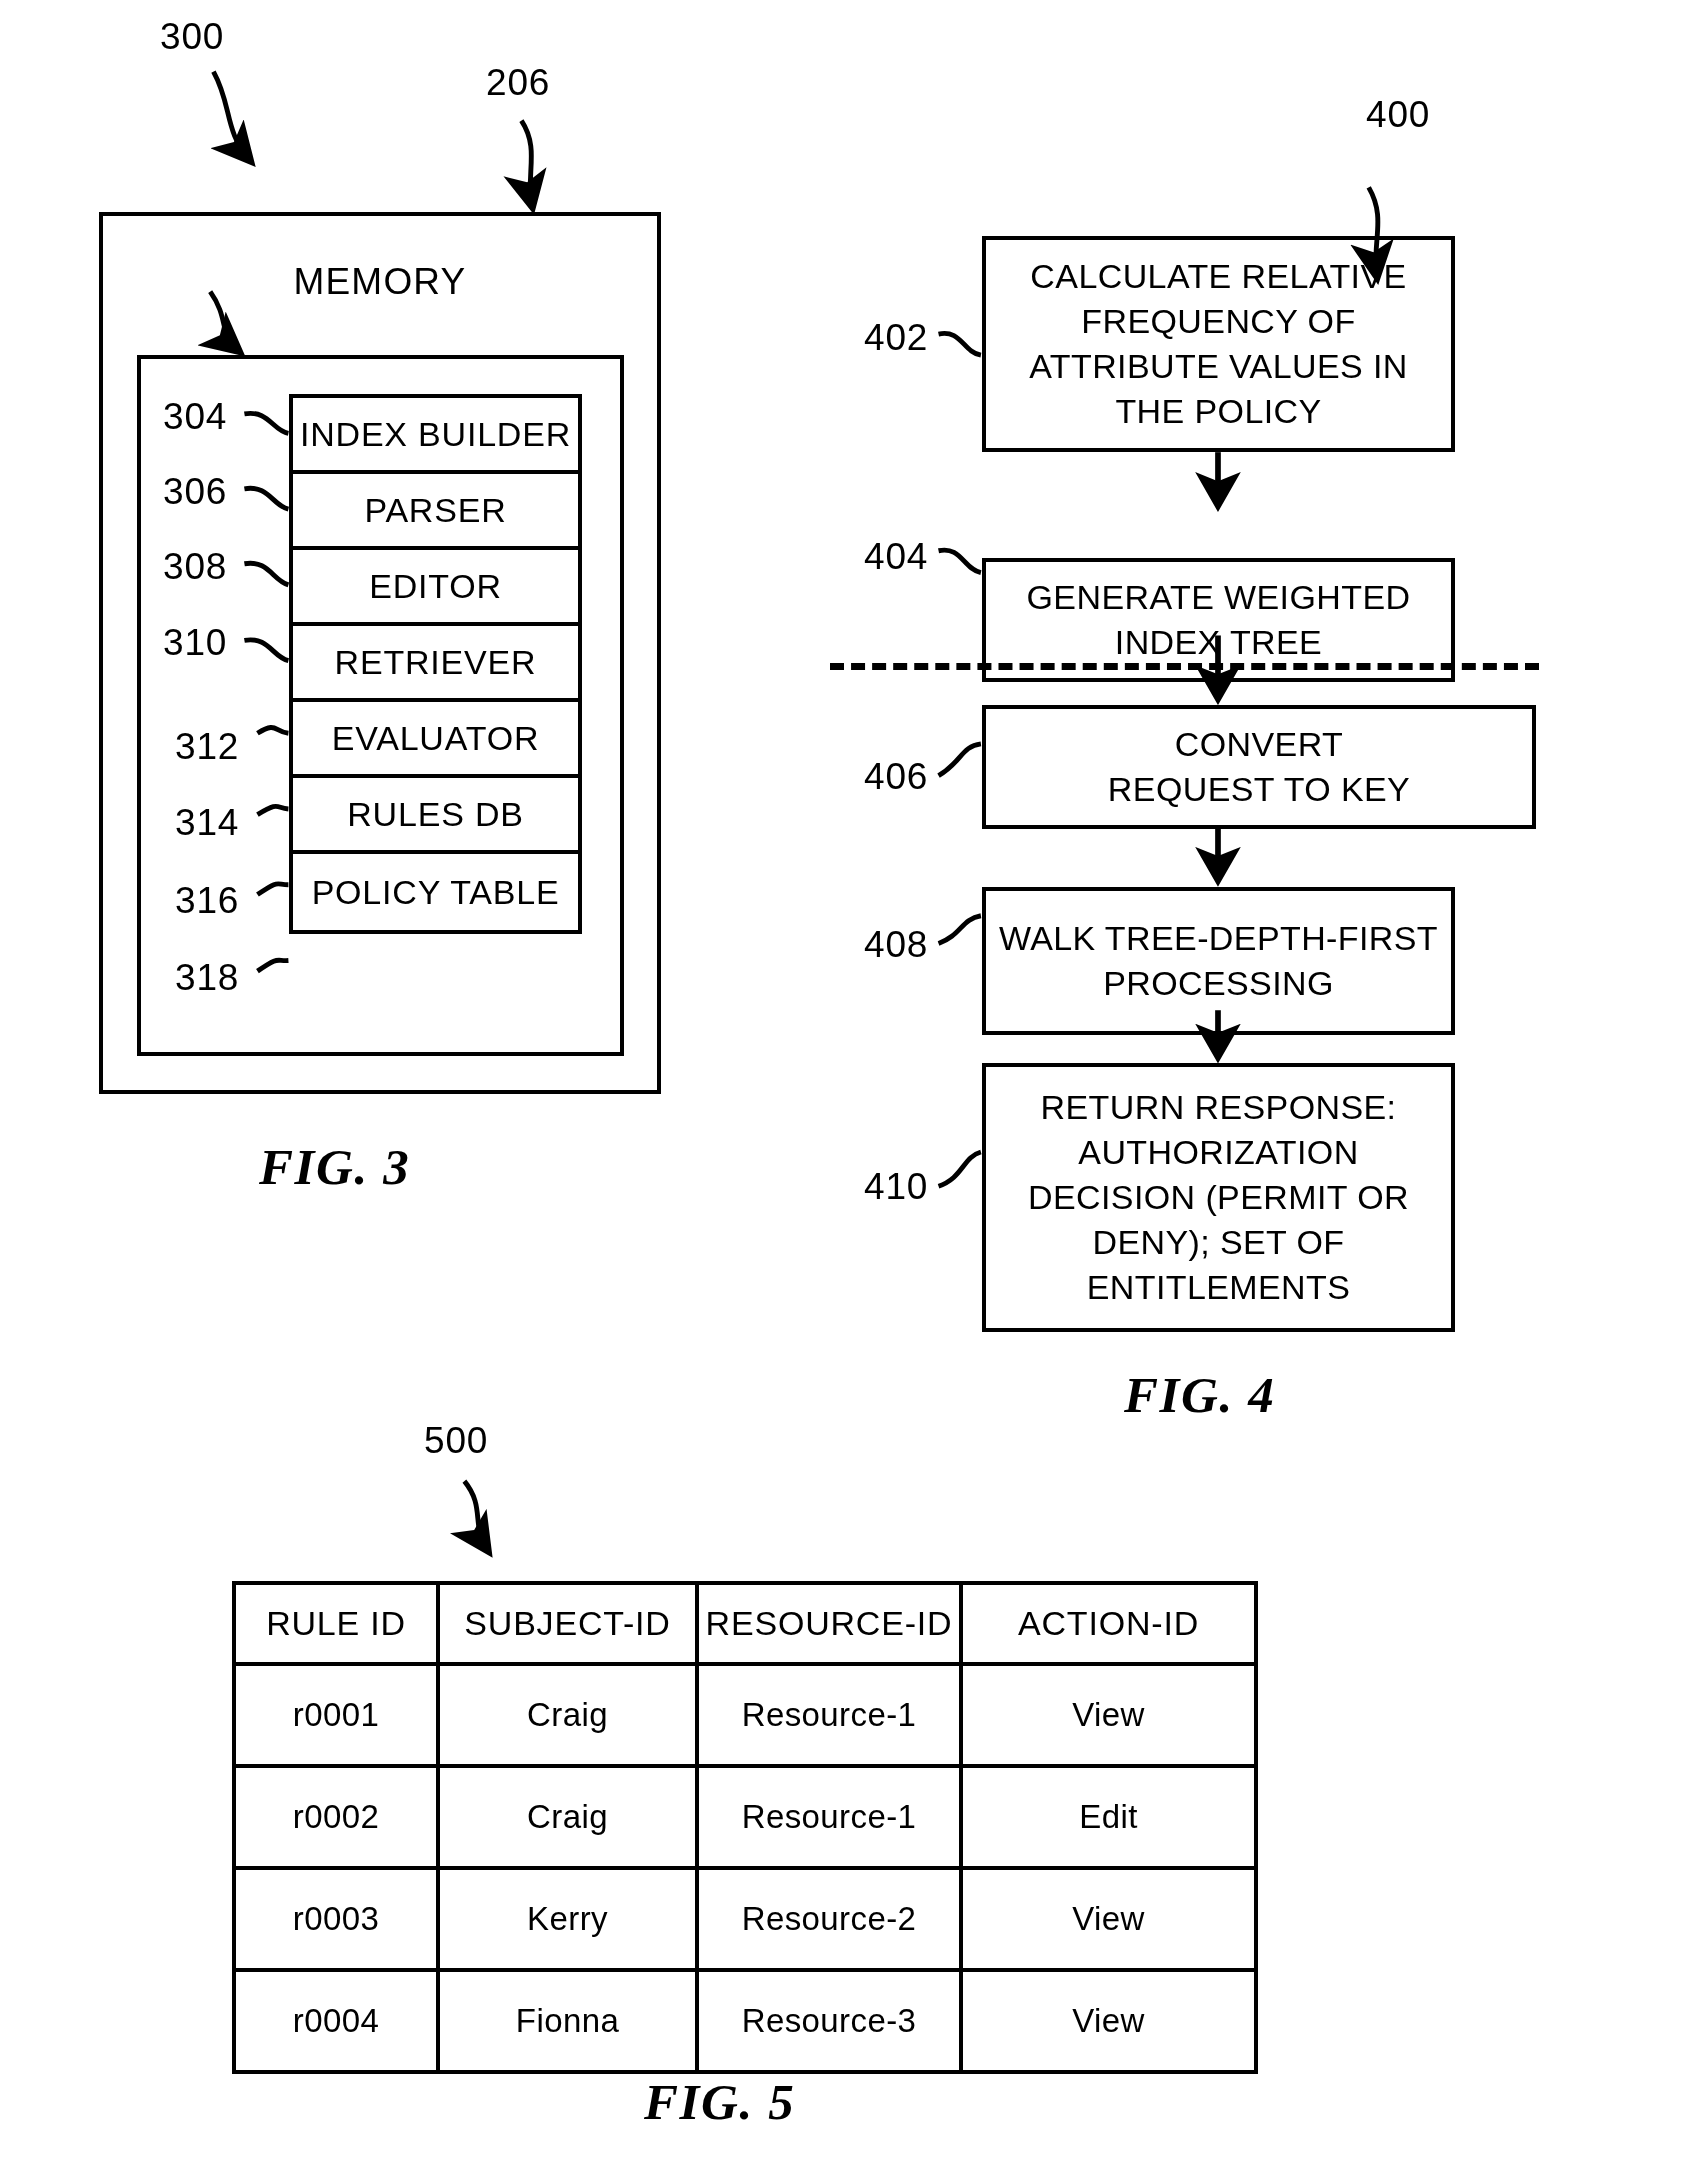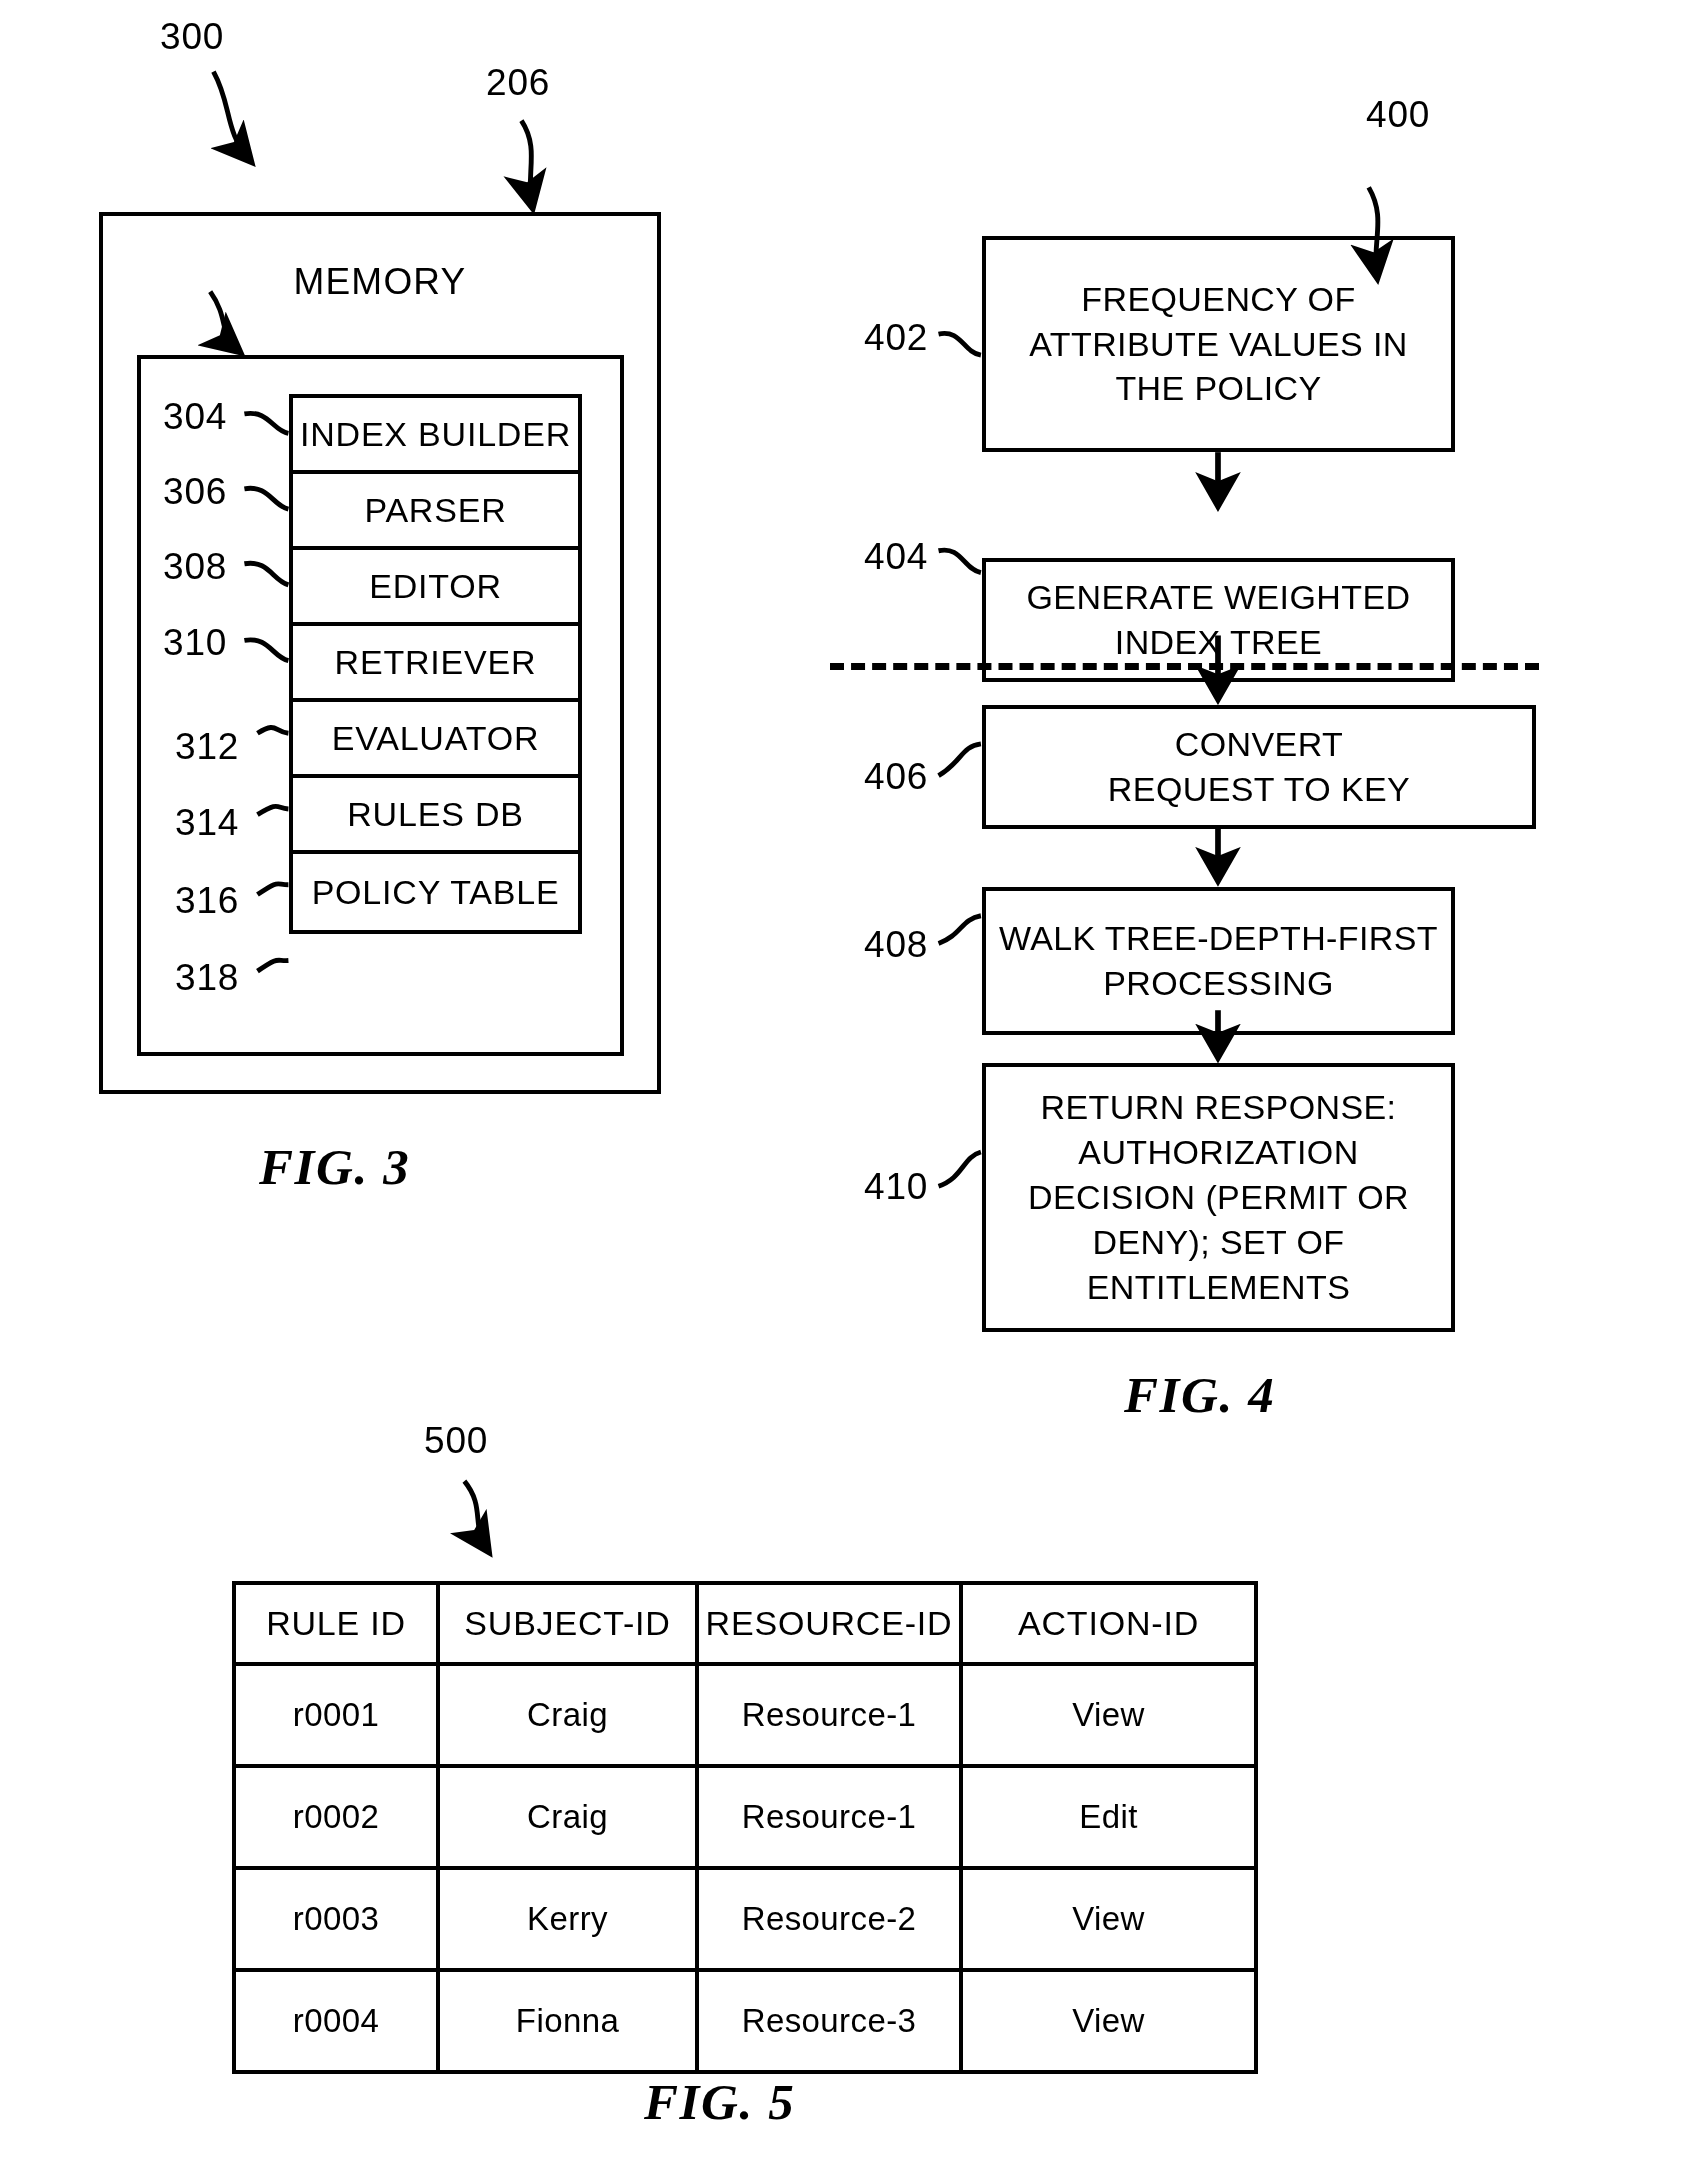--- a/index.html
+++ b/index.html
@@ -180,20 +180,21 @@
 
     <div class="figcap" style="left:259px; top:1118px;">FIG. 3</div>
   </div>
 
   <div>
 
     <div class="refnum" style="left:1332px; top:96px;margin-left:34px;">400</div>
 
     <div class="flowbox" style="left:982px; top:236px; width:473px; height:216px;">
       <div>
+        <div>CALCULATE RELATIVE</div>
         <div>FREQUENCY OF</div>
         <div>ATTRIBUTE VALUES IN</div>
         <div>THE POLICY</div>
       </div>
     </div>
     <div class="refnum" style="left:864px; top:319px;">402</div>
 
     <div class="flowbox" style="left:982px; top:512px; width:473px; height:124px;margin-top:46px;">
       <div>
         <div>GENERATE WEIGHTED</div>

